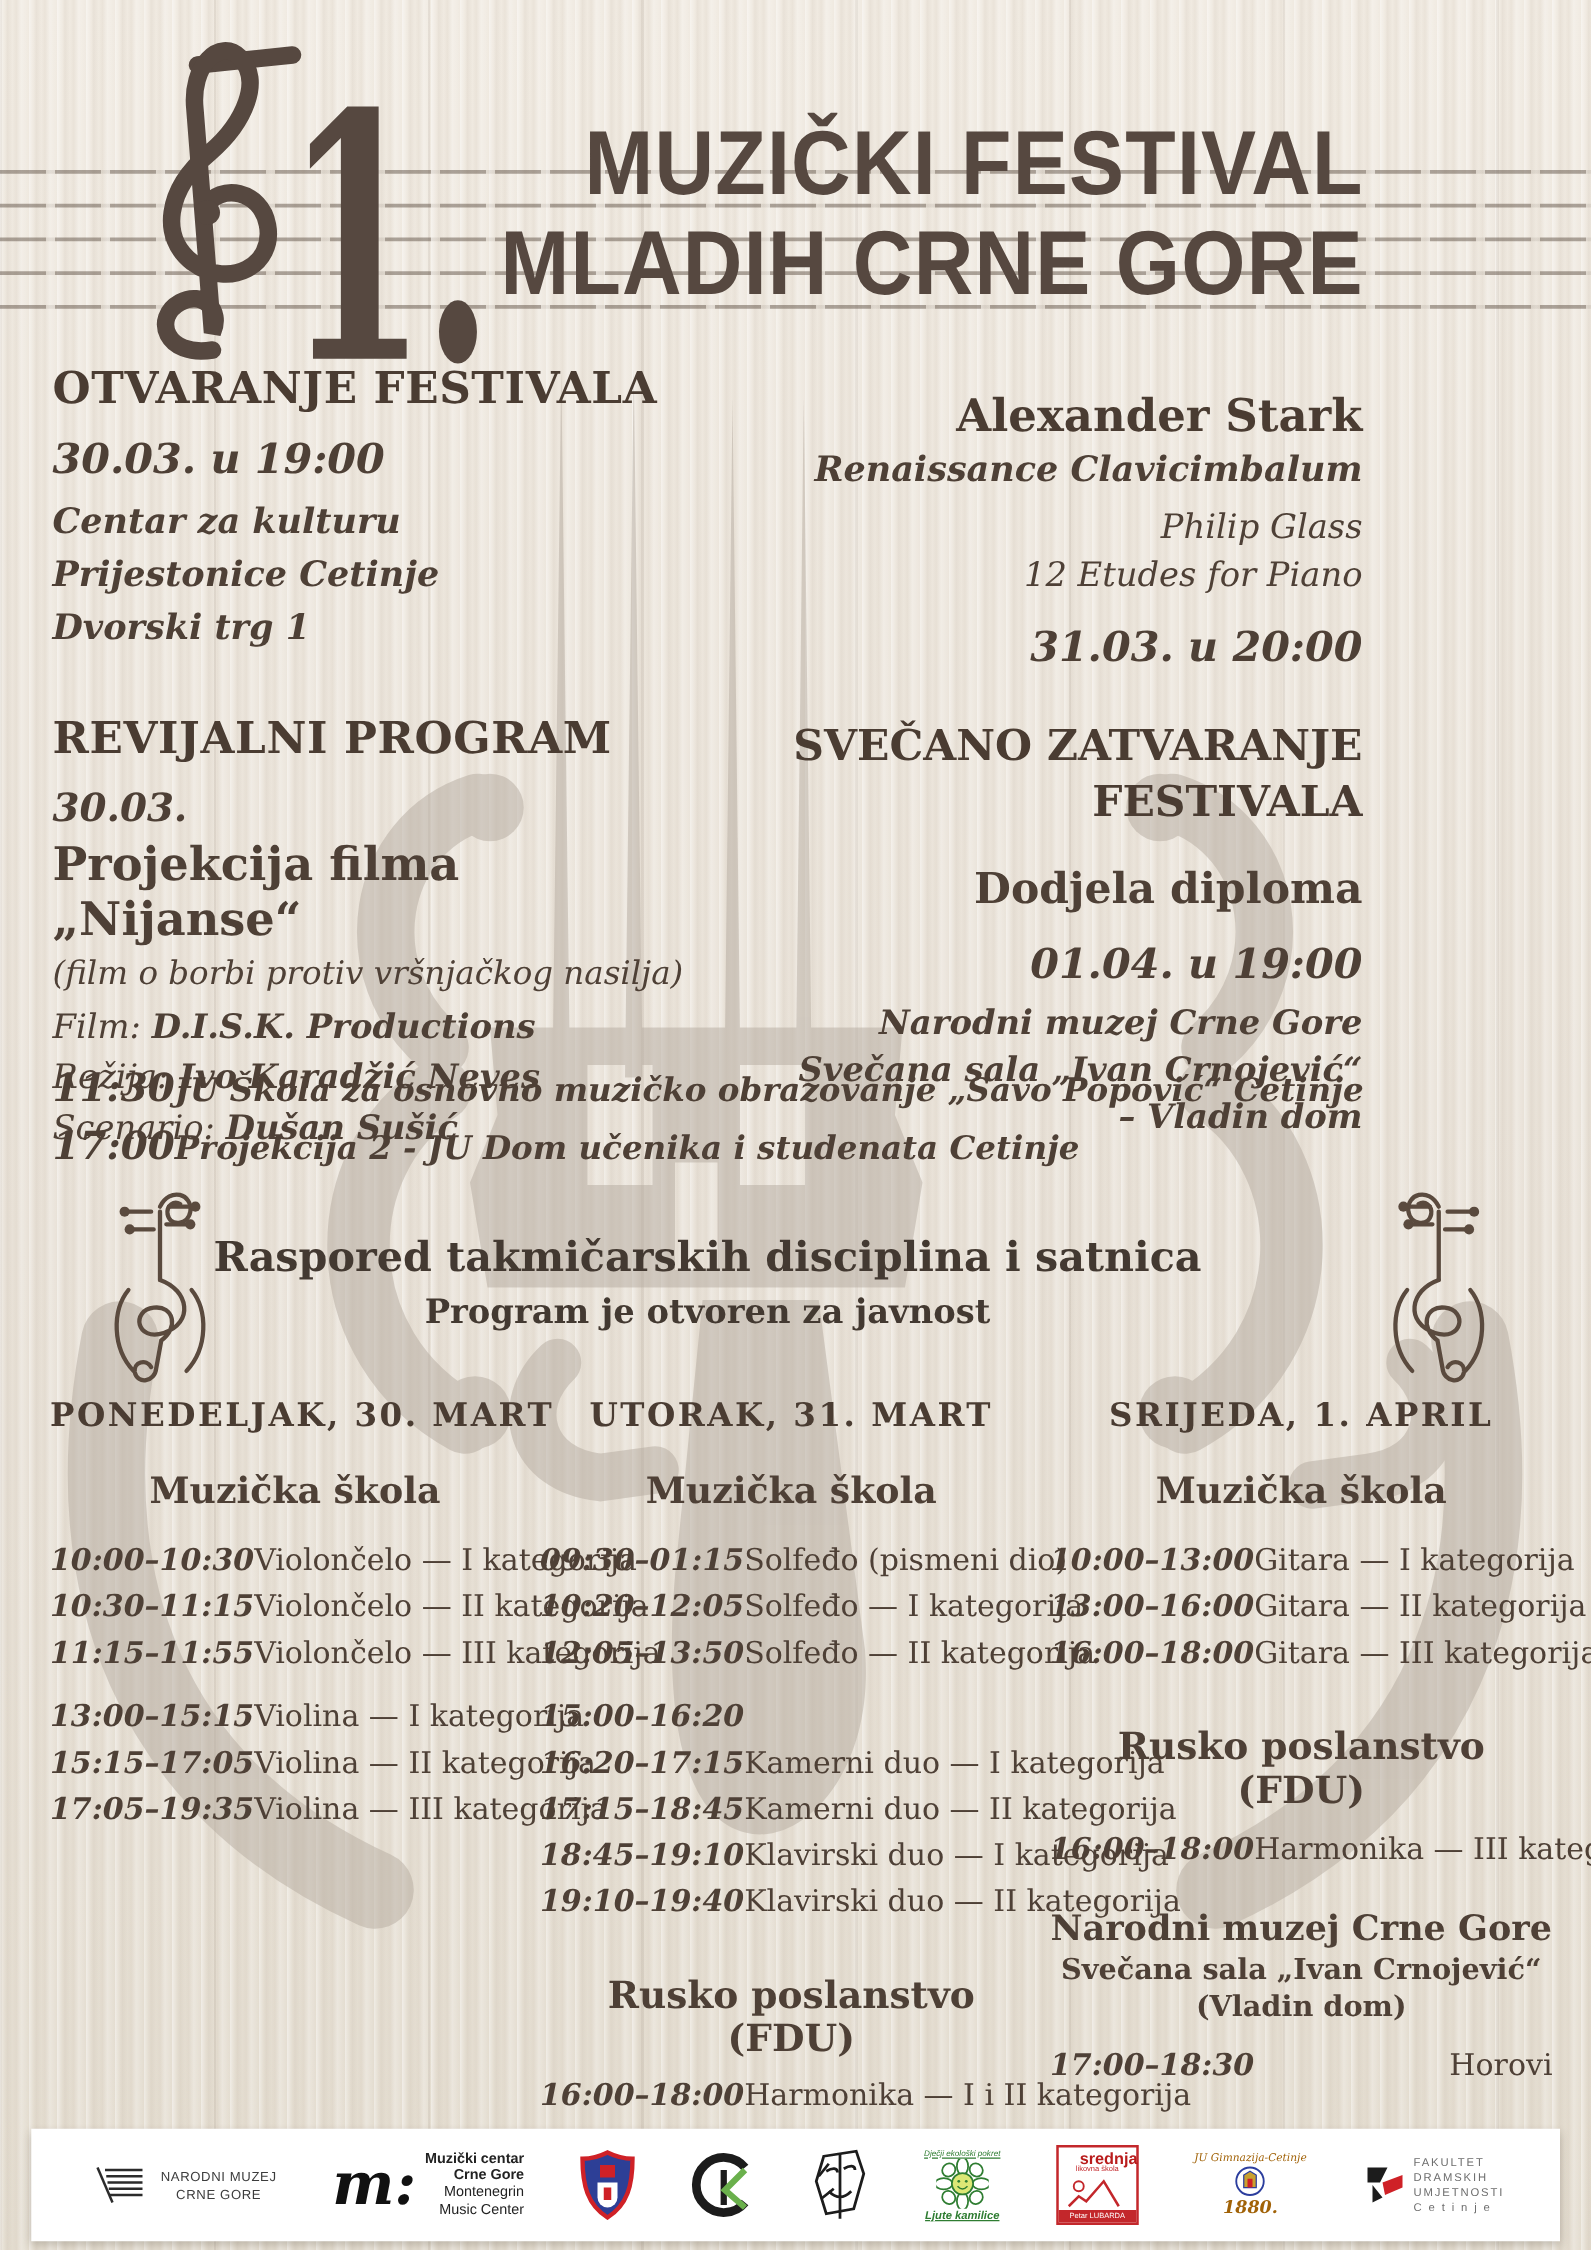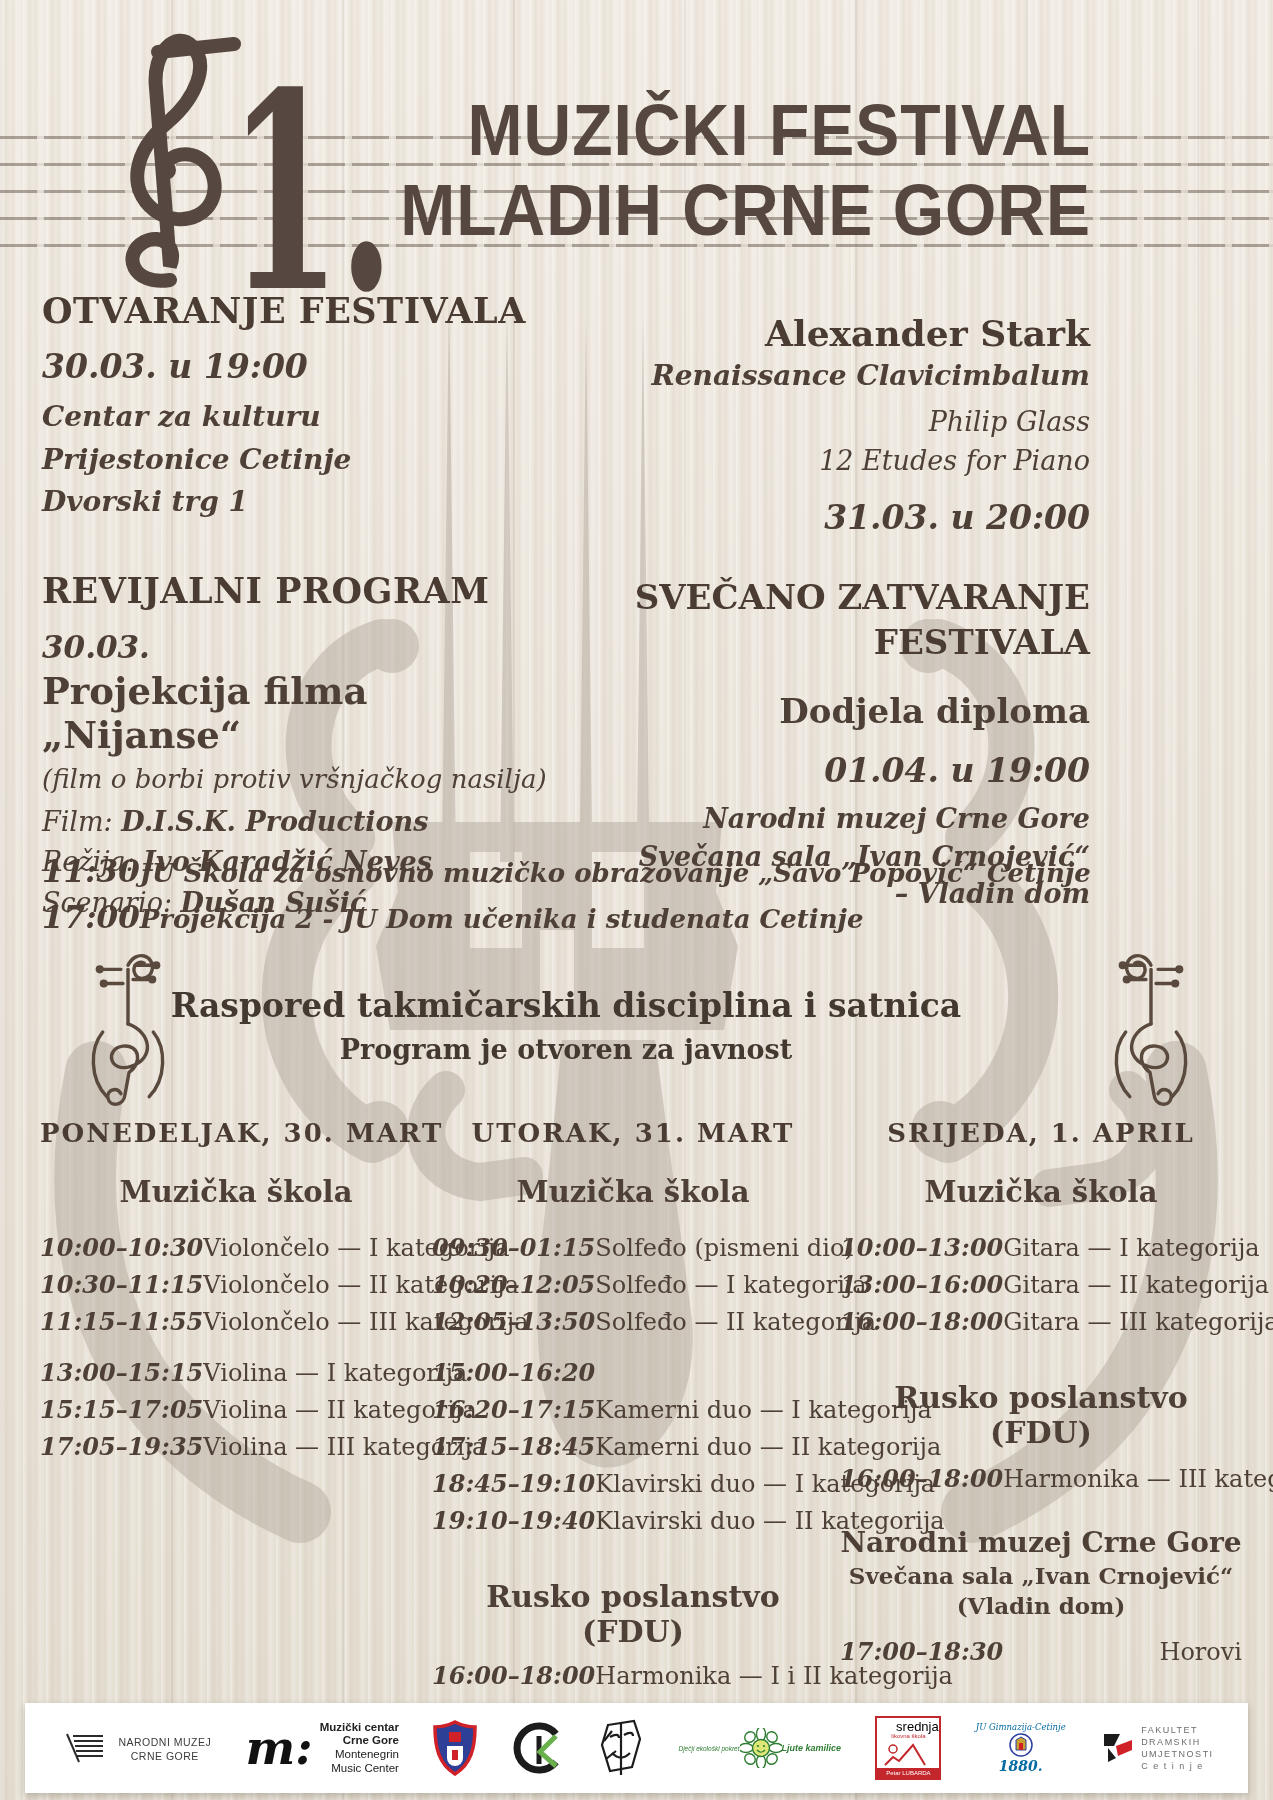--- a/index.html
+++ b/index.html
@@ -81,28 +81,28 @@
   
   .logo-strip{position:absolute;left:25px;top:1703px;width:1223px;height:90px;background:#ffffff;
     display:flex;align-items:center;justify-content:space-evenly;
     font-family:"Liberation Sans","DejaVu Sans",sans-serif;box-shadow:0 3px 7px rgba(60,50,40,.25);}
   .logo{display:flex;align-items:center;gap:7px;}
   .nm-text{font-size:10.5px;color:#3c3c3c;letter-spacing:.5px;text-align:center;line-height:1.3;margin-top:3px;}
   .mc-mark{font-family:"DejaVu Serif",serif;font-weight:bold;font-style:italic;font-size:47px;line-height:.8;color:#111;}
   .mc-text{text-align:right;font-size:11.5px;line-height:1.18;color:#222;}
   .mc-text .b{font-weight:bold;}
   .lik{width:62px;border:2px solid #c3272b;display:flex;flex-direction:column;align-items:center;background:#fff;}
-  .lik-title{color:#000000;font-weight:normal;font-size:13px;line-height:1;margin-top:2px;margin-left:18px;}
+  .lik-title{color:#b91c1c;font-weight:bold;font-size:13px;line-height:1;margin-top:2px;margin-left:18px;}
   .lik-sub{color:#c3272b;font-size:6px;line-height:1.2;}
   .lik-bar{background:#c3272b;color:#fff;font-size:6px;width:100%;text-align:center;padding:2px 0;margin-top:1px;}
-  .gim{display:flex;flex-direction:column;align-items:center;color:#0369a1;}
+  .gim{display:flex;flex-direction:column;align-items:center;color:#a16207;}
   .gim-arc{font-size:8.5px;font-style:italic;font-family:"DejaVu Serif",serif;}
   .gim-year{font-size:14px;font-weight:bold;font-style:italic;font-family:"DejaVu Serif",serif;}
   .fdu-text{font-size:9px;letter-spacing:1.5px;color:#6d6d6d;line-height:1.35;text-align:left;}
-  .kam{display:flex;flex-direction:row;align-items:center;color:#2f7d32;}
+  .kam{display:flex;flex-direction:column;align-items:center;color:#2f7d32;text-decoration:underline;}
   .kam-arc{font-size:6.5px;font-style:italic;}
   .kam-script{font-size:9px;font-style:italic;font-weight:bold;}
 </style>
 </head>
 <body>
 
 <div class="poster">
 
   <svg class="wm" width="1273" height="1800" viewBox="0 0 1273 1800">
     <g fill="#b5aba0" stroke="#b5aba0" opacity="0.5">

